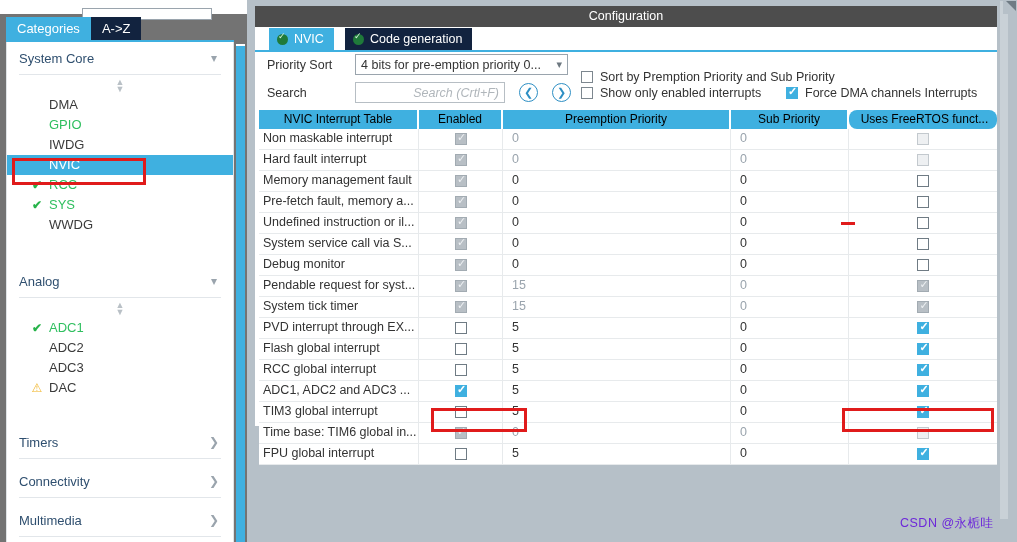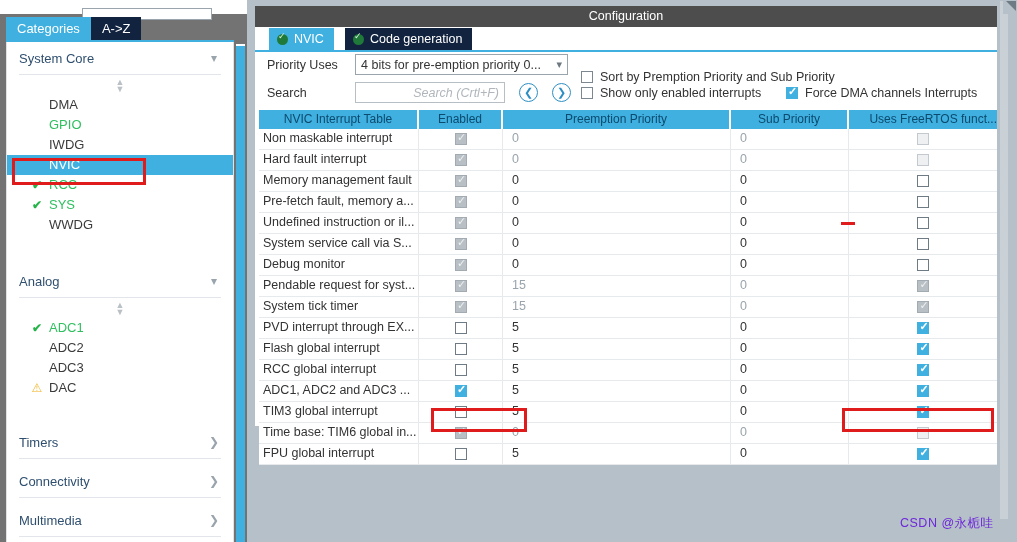--- a/index.html
+++ b/index.html
@@ -72,21 +72,21 @@
   .cbrow{position:absolute;display:flex;align-items:center;font-size:12.5px;color:#333;cursor:pointer;}
   .cb{width:12px;height:12px;border:1px solid #7d878f;background:#fff;box-sizing:border-box;margin-right:7px;display:inline-block;position:relative;}
   .cb.on{background:#3fb0e0;border-color:#3fb0e0;}
   .cb.on::after{content:"✓";position:absolute;left:1px;top:-4px;color:#fff;font-size:11px;line-height:14px;font-weight:bold;}
 
   .red-dash{position:absolute;background:#e01b1b;}
 
   
   .tbl{position:absolute;left:4px;top:104px;width:738px;}
   .thead{display:flex;height:19px;}
-  .th{background:#3fb0e0;color:#0c4a6e;font-size:12px;line-height:19px;text-align:center;box-sizing:border-box;border-right:2px solid #ffffff;white-space:nowrap;overflow:hidden;cursor:pointer;}
+  .th{background:#3fb0e0;color:#000000;font-size:12px;line-height:19px;text-align:center;box-sizing:border-box;border-right:2px solid #ffffff;white-space:nowrap;overflow:hidden;cursor:pointer;}
   .th:last-child{border-right:none;}
   .c0{width:160px;}
   .c1{width:84px;}
   .c2{width:228px;}
   .c3{width:118px;}
   .c4{width:148px;}
 
   .trow{display:flex;height:20px;border-bottom:1px solid #e7eaec;background:#fff;}
   .td{box-sizing:border-box;font-size:12.5px;line-height:19px;color:#333;border-right:1px solid #e7eaec;padding-left:4px;white-space:nowrap;overflow:hidden;}
   .td.ctr{text-align:center;padding-left:0;display:flex;align-items:center;justify-content:center;}
@@ -216,21 +216,21 @@
           <span>NVIC</span>
         </div>
         <div class="cfg-tab unsel">
           <span class="tab-dot"></span>
           <span>Code generation</span>
         </div>
       </div>
       <div class="cfg-tabs-underline"></div>
 
       <div class="toolbar">
-        <span class="lbl" style="left:12px;top:6px;">Priority Uses</span>
+        <span class="lbl" style="left:12px;top:6px;">Priority Sort</span>
         <div class="sel-box" style="left:100px;top:2px;width:213px;height:21px;">
           <span>4 bits for pre-emption priority 0...</span>
           <span class="cv">▾</span>
         </div>
 
         <span class="lbl" style="left:12px;top:34px;">Search</span>
         <div class="txt-box" style="left:100px;top:30px;width:150px;height:21px;">
           <span>Search (Crtl+F)</span>
         </div>
         <div class="navbtn" style="left:264px;top:31px;">❮</div>
@@ -251,21 +251,21 @@
 
         <div class="red-dash" style="left:583px;top:84px;width:12px;height:4px;"></div>
       </div>
 
       <div class="tbl">
         <div class="thead">
           <div class="th c0">NVIC Interrupt Table</div>
           <div class="th c1">Enabled</div>
           <div class="th c2">Preemption Priority</div>
           <div class="th c3">Sub Priority</div>
-          <div class="th c4" style="text-align:right;padding-left:3px;">Uses FreeRTOS funct...</div>
+          <div class="th c4" style="text-align:center;padding-left:3px;border-radius:8px;">Uses FreeRTOS funct...</div>
         </div>
         <div id="tbody">
             <div class="trow">
               <div class="td c0">Non maskable interrupt</div>
               <div class="td c1 ctr">
                 <span class="tcb dis"></span>
               </div>
               <div class="td c2 num dim">0</div>
               <div class="td c3 num dim">0</div>
               <div class="td c4 ctr">

